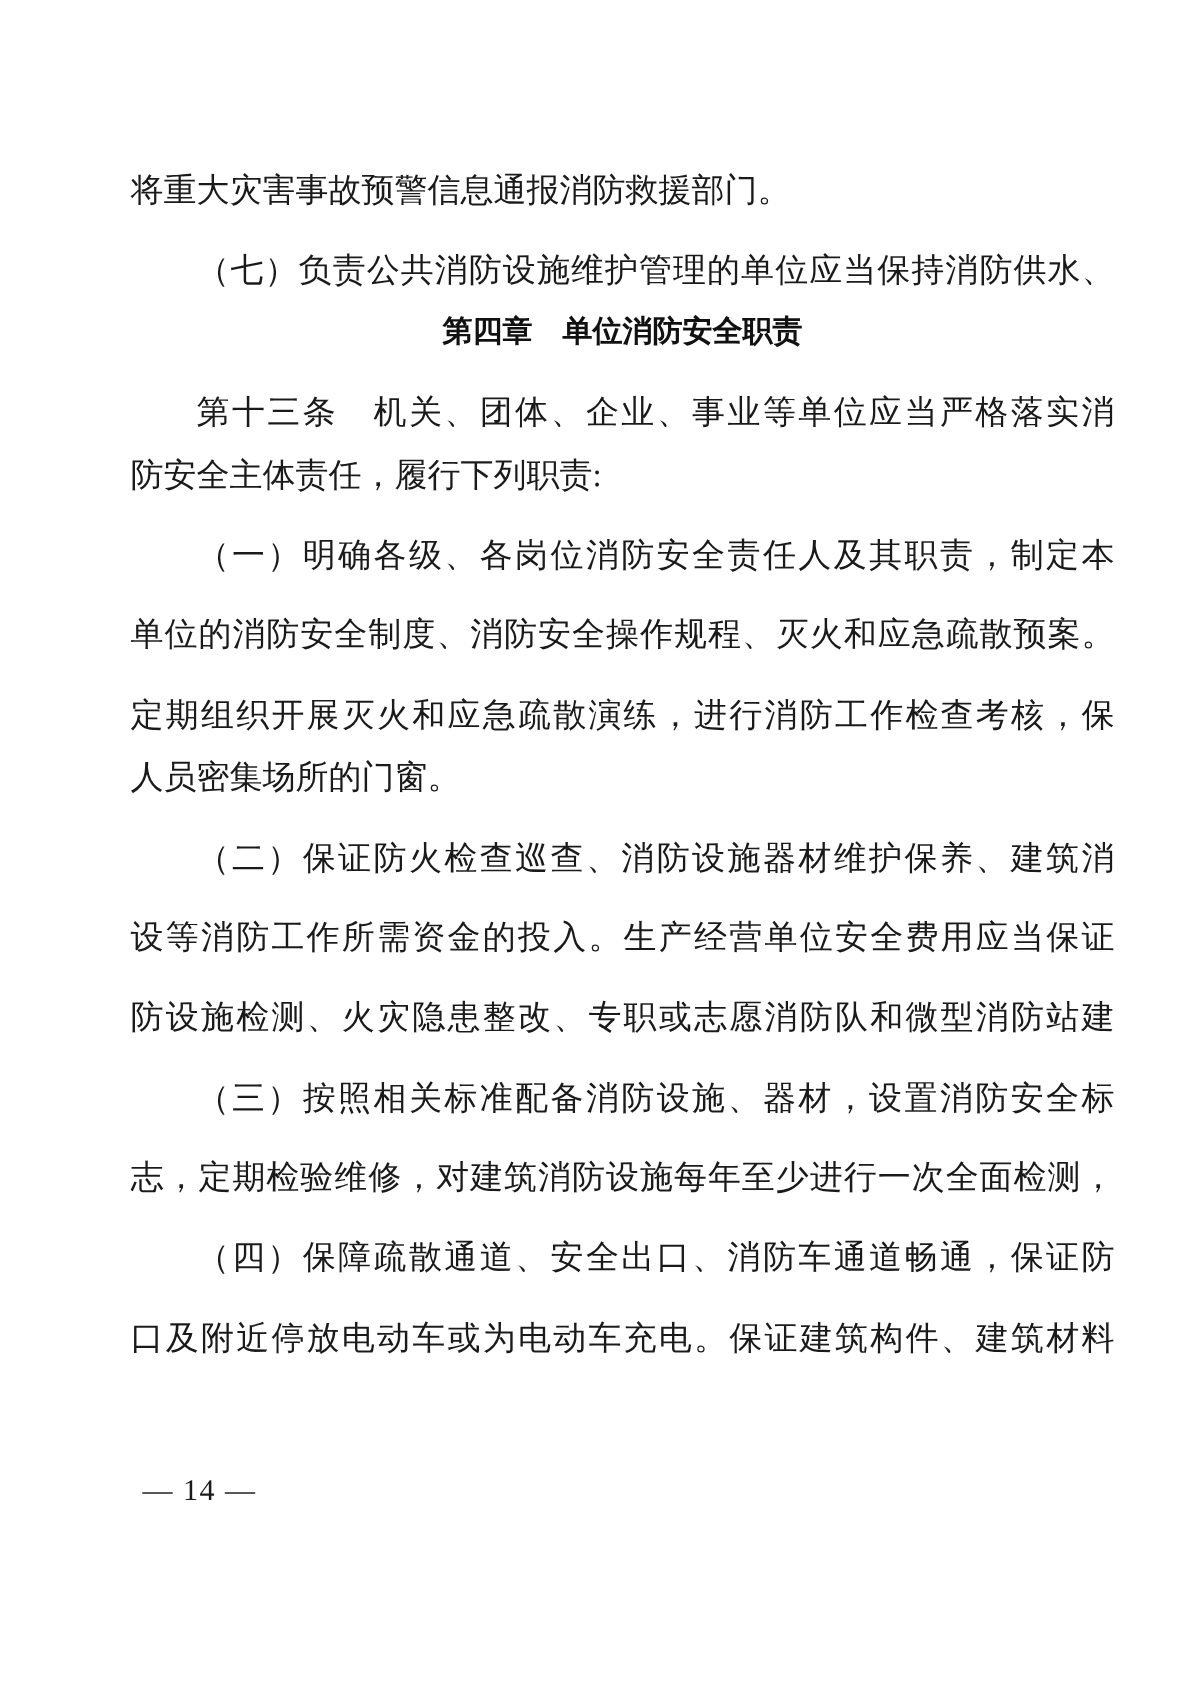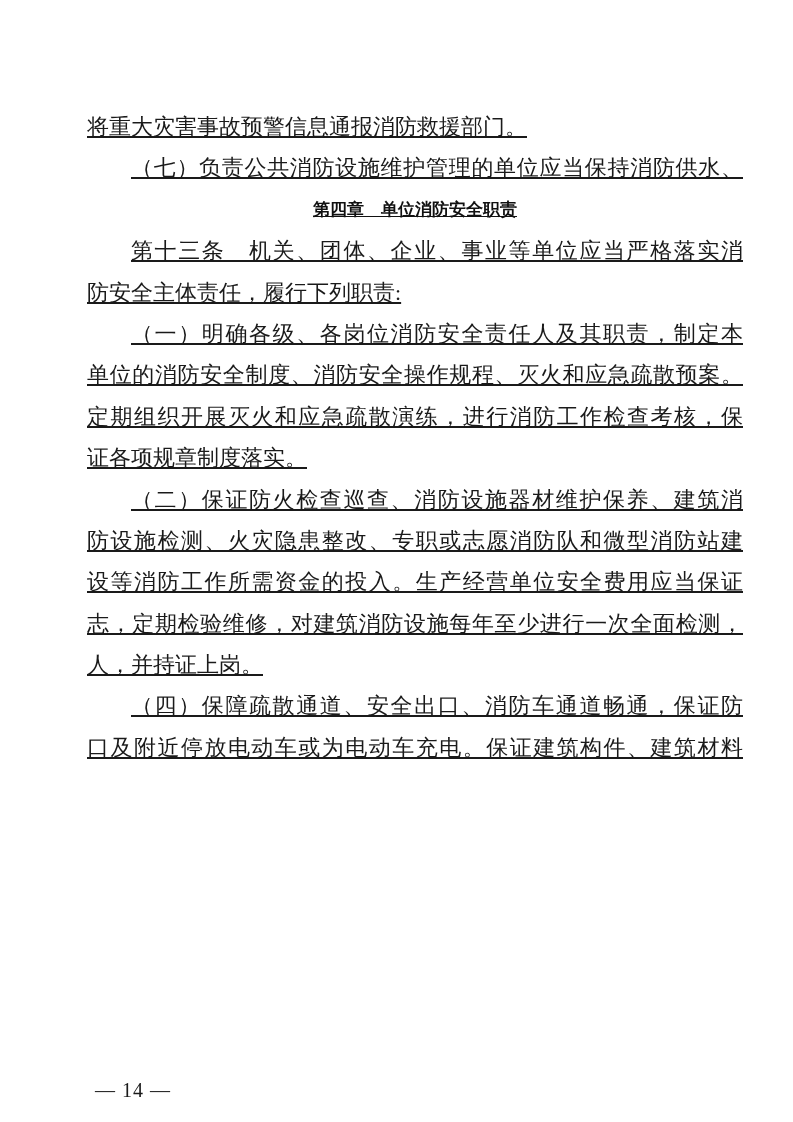--- a/index.html
+++ b/index.html
@@ -21,66 +21,66 @@
     left: 87px;
     top: 106px;
     width: 656px;
     font-size: 22px;
     line-height: 41.4px;
   }
   .line {
     height: 41.4px;
     overflow: hidden;
     text-align: left;
-    text-decoration: underline;
   }
   .line.fill {
     text-align: justify;
     text-align-last: justify;
     text-justify: inter-character;
+    margin-top: 12px;
   }
   .line.indent {
     text-indent: 2em;
   }
   .line.heading {
     font-family: "Liberation Sans", "DejaVu Sans", sans-serif;
     font-weight: 700;
-    font-size: 17px;
+    font-size: 20px;
     text-align-last: center;
     color: #111111;
   }
   .footer {
     position: absolute;
     left: 95px;
-    top: 1076px;
+    top: 980px;
     font-size: 20px;
     line-height: 28px;
     letter-spacing: 1px;
     color: #1a1a1a;
   }
 </style>
 </head>
 <body>
 
 <div class="page">
   <div class="body-text">
       <div class="line">将重大灾害事故预警信息通报消防救援部门。</div>
       <div class="line fill indent">（七）负责公共消防设施维护管理的单位应当保持消防供水、</div>
       <div class="line heading">第四章　单位消防安全职责</div>
       <div class="line fill indent">第十三条　机关、团体、企业、事业等单位应当严格落实消</div>
       <div class="line">防安全主体责任，履行下列职责:</div>
       <div class="line fill indent">（一）明确各级、各岗位消防安全责任人及其职责，制定本</div>
       <div class="line fill">单位的消防安全制度、消防安全操作规程、灭火和应急疏散预案。</div>
       <div class="line fill">定期组织开展灭火和应急疏散演练，进行消防工作检查考核，保</div>
-      <div class="line">证各项规章制度落实。</div>
+      <div class="line">人员密集场所的门窗。</div>
       <div class="line fill indent">（二）保证防火检查巡查、消防设施器材维护保养、建筑消</div>
+      <div class="line fill">设等消防工作所需资金的投入。生产经营单位安全费用应当保证</div>
       <div class="line fill">防设施检测、火灾隐患整改、专职或志愿消防队和微型消防站建</div>
-      <div class="line fill">设等消防工作所需资金的投入。生产经营单位安全费用应当保证</div>
+      <div class="line fill indent">（三）按照相关标准配备消防设施、器材，设置消防安全标</div>
       <div class="line fill">志，定期检验维修，对建筑消防设施每年至少进行一次全面检测，</div>
-      <div class="line">人，并持证上岗。</div>
       <div class="line fill indent">（四）保障疏散通道、安全出口、消防车通道畅通，保证防</div>
       <div class="line fill">口及附近停放电动车或为电动车充电。保证建筑构件、建筑材料</div>
     </div>
 
   <div class="footer">
     <span>— 14 —</span>
   </div>
 </div>
 
 </body></html>

